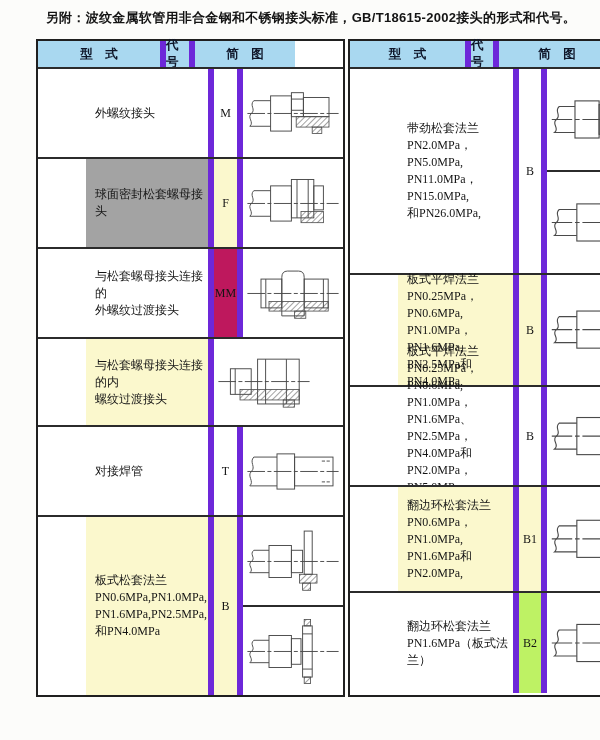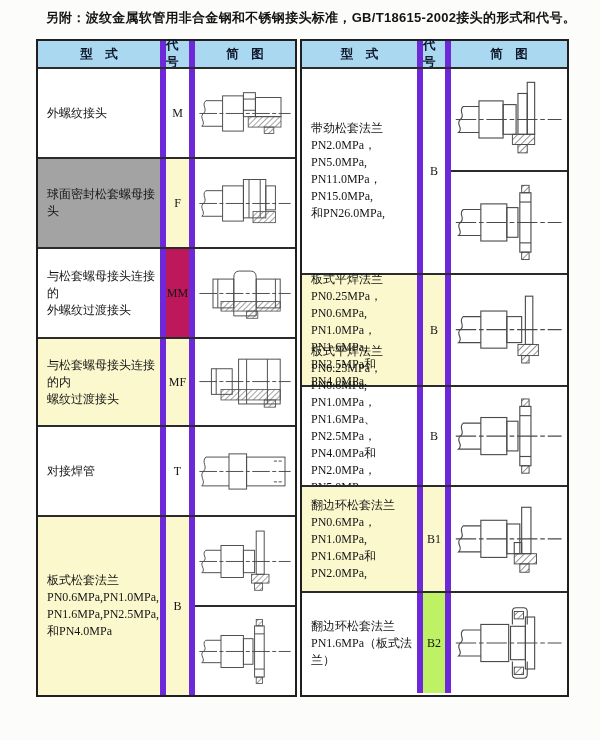--- a/index.html
+++ b/index.html
@@ -32,20 +32,21 @@
   .hdr .tcell{
     display:flex;align-items:center;justify-content:center;
     font-family:"Liberation Sans", sans-serif;
     font-weight:bold;font-size:12.5px;color:#0f172a;
   }
   .cell-type{
     display:flex;flex-direction:column;justify-content:center;
     padding:4px 4px 4px 9px;
     font-size:12px;line-height:17px;color:#141414;
     white-space:pre-line;
+    margin-left:48px;
   }
   .cell-code{
     display:flex;align-items:center;justify-content:center;
     font-size:12px;color:#141414;
   }
   .cell-diag{
     display:flex;flex-direction:column;background:#fff;
   }
   .diag-sub{
     flex:1;display:flex;align-items:center;justify-content:center;
@@ -127,21 +128,20 @@
               <line class="fit-stroke" x1="98" y1="24" x2="98" y2="60"></line>
               <rect x="30" y="52" width="74" height="12" fill="url(#hatch)" stroke="#4a4a4a" stroke-width="1"></rect>
               <rect x="62" y="64" width="14" height="9" fill="url(#hatch)" stroke="#4a4a4a" stroke-width="1"></rect>
             </svg>
           </div>
         </div>
       </div>
       <div class="trow" style="height: 86px;">
         <div class="tcell cell-type" style="width: 122px; background: rgb(251, 248, 205);">与松套螺母接头连接的内
 螺纹过渡接头</div>
-        <div class="tcell cell-code" style="width: 29px; background: rgb(251, 248, 205);">MF</div>
         <div class="tcell cell-diag" style="width: 106px;">
           <div class="diag-sub">
             <svg viewBox="0 0 120 84" preserveAspectRatio="xMidYMid meet">
               <line class="fit-stroke" x1="3" y1="42" x2="117" y2="42" stroke-dasharray="22 3 5 3"></line>
               <rect class="fit-stroke" x="18" y="26" width="26" height="32"></rect>
               <line class="fit-stroke" x1="24" y1="26" x2="24" y2="58"></line>
               <rect class="fit-stroke" x="52" y="14" width="52" height="56"></rect>
               <line class="fit-stroke" x1="62" y1="14" x2="62" y2="70"></line>
               <line class="fit-stroke" x1="88" y1="14" x2="88" y2="70"></line>
               <rect x="30" y="52" width="74" height="13" fill="url(#hatch)" stroke="#4a4a4a" stroke-width="1"></rect>

